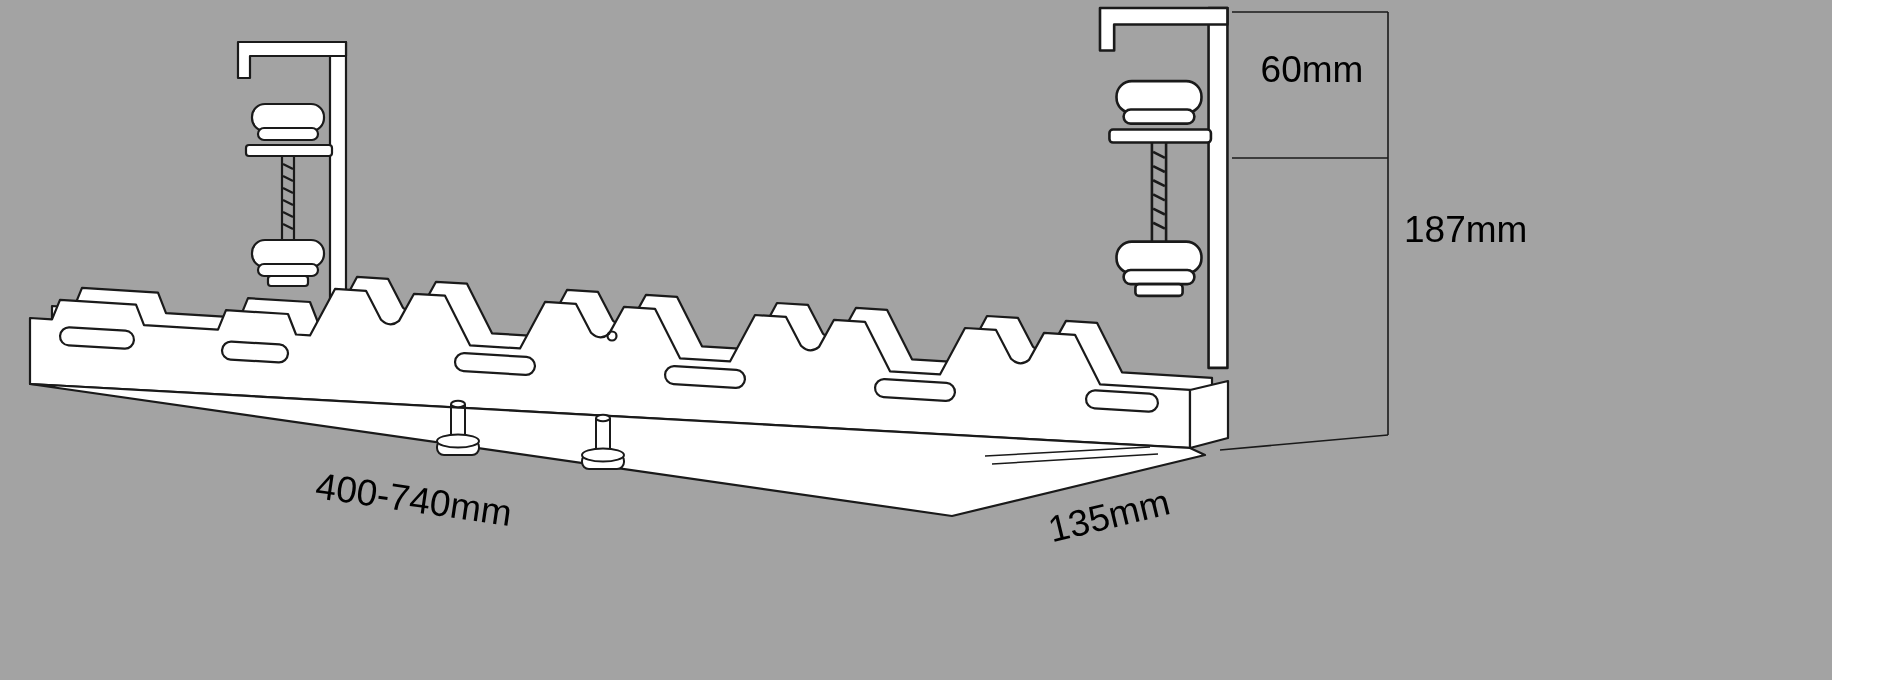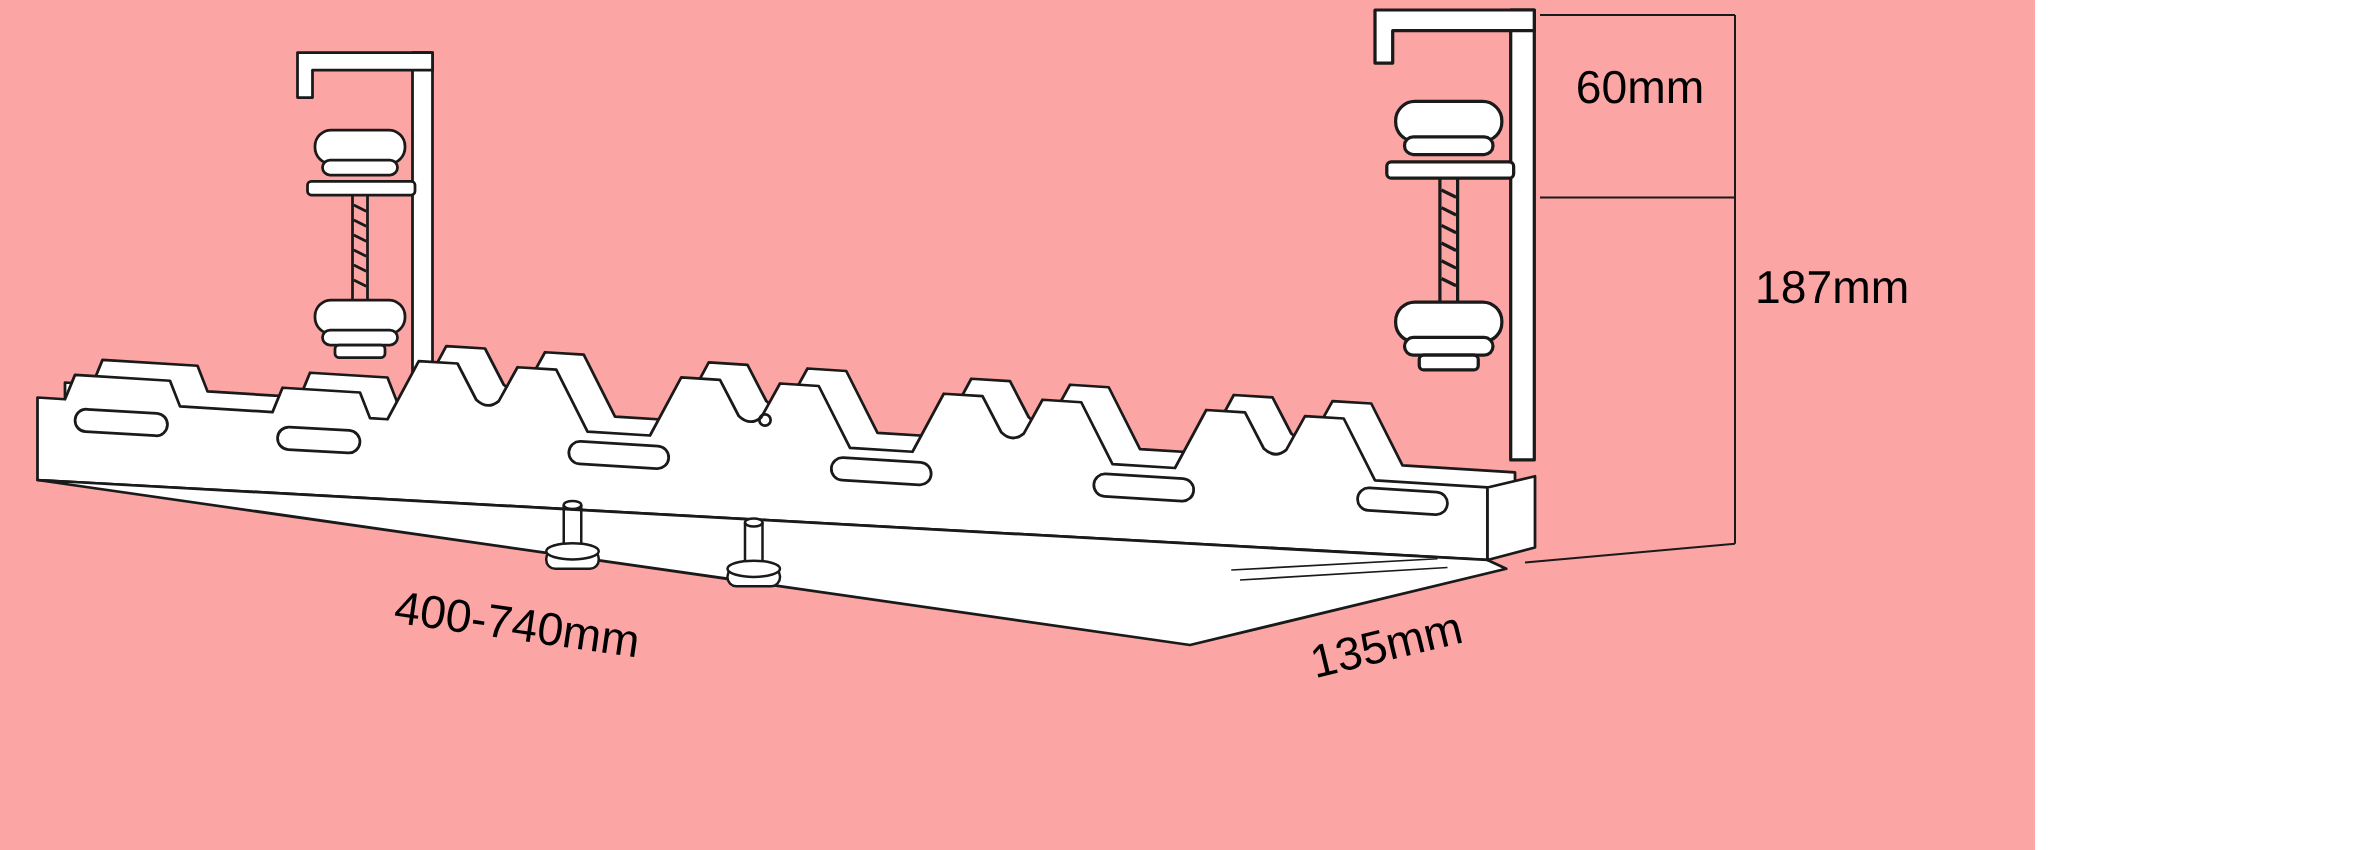--- a/index.html
+++ b/index.html
@@ -1,16 +1,16 @@
 <!DOCTYPE html>
 <html><head>
 <meta charset="utf-8">
 <style>
   html,body{margin:0;padding:0;background:#ffffff;}
-  .canvas{position:relative;width:1628px;height:680px;background:#fca5a5;overflow:hidden;
+  .canvas{position:relative;width:1832px;height:680px;background:#a3a3a3;overflow:hidden;
           font-family:"Liberation Sans",sans-serif;}
   svg{position:absolute;left:0;top:0;}
   svg text{font-family:"Liberation Sans",sans-serif;fill:#000000;}
   .outline{fill:#ffffff;stroke:#1a1a1a;stroke-width:2.2;stroke-linejoin:round;}
   .stroke-only{fill:none;stroke:#1a1a1a;stroke-width:2.2;stroke-linejoin:round;stroke-linecap:round;}
   .thin{fill:none;stroke:#1a1a1a;stroke-width:1.4;}
   .dim{fill:none;stroke:#1a1a1a;stroke-width:1.6;}
   .dim-label{font-size:37px;}
 </style>
 </head>

